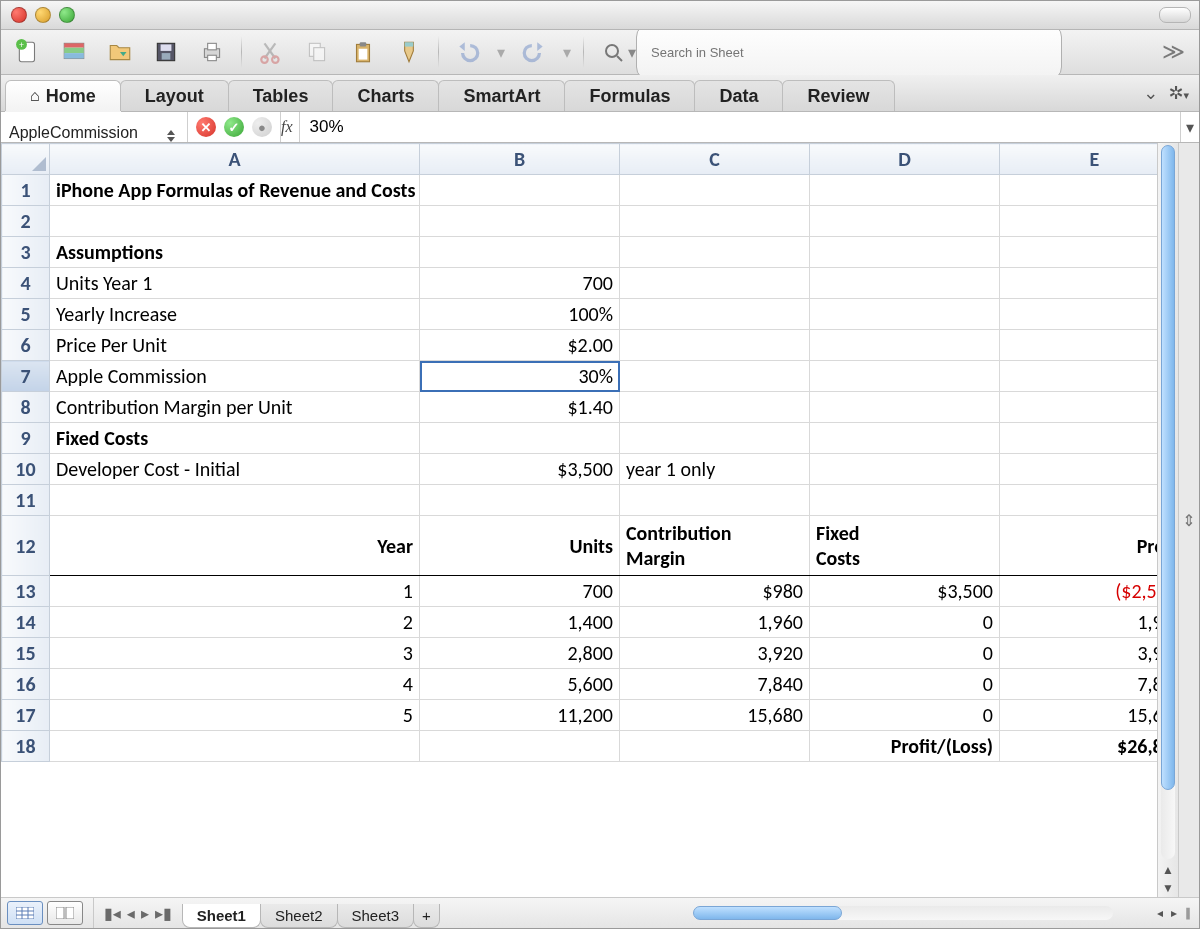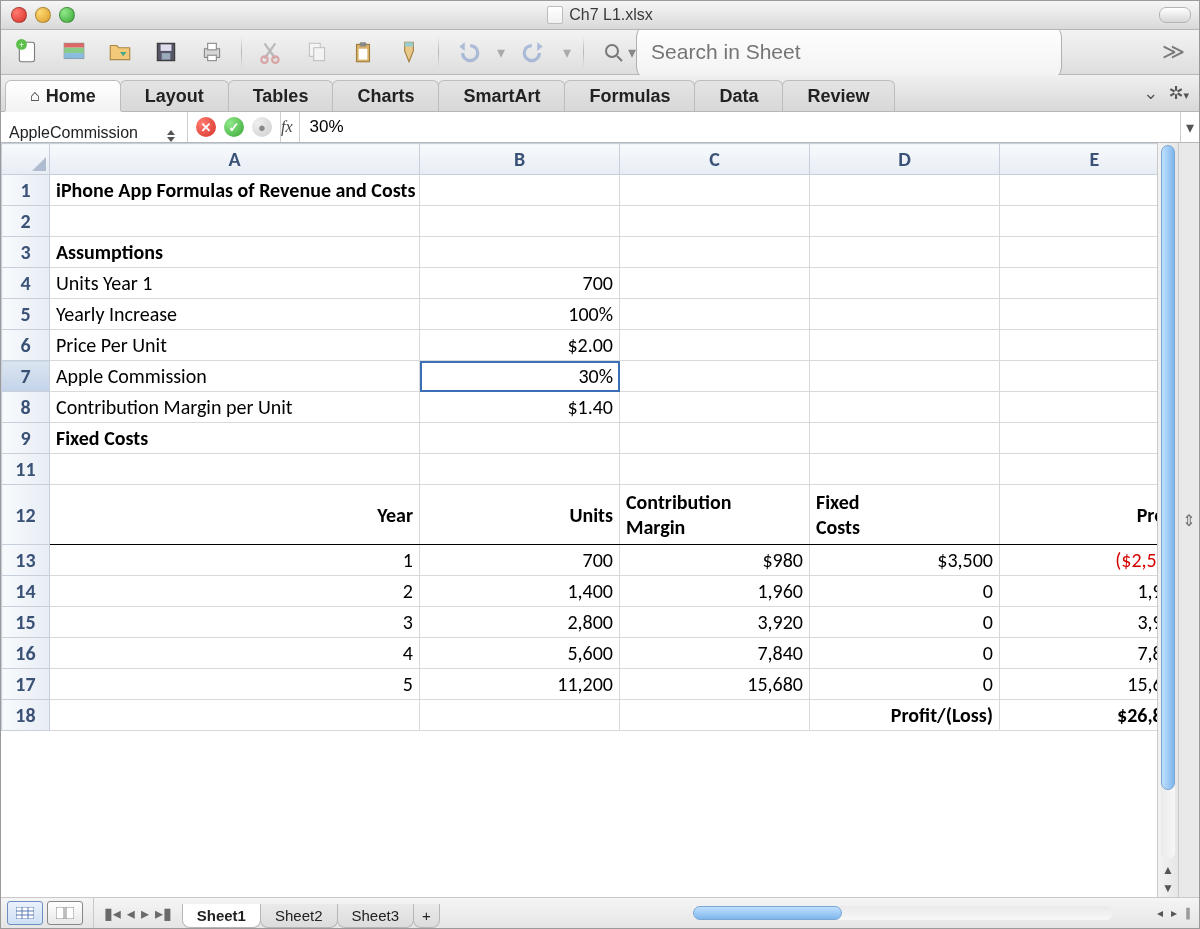--- a/index.html
+++ b/index.html
@@ -29,21 +29,21 @@
   .file-icon{width:14px;height:16px;background:linear-gradient(#fff,#f0f0f0);border:1px solid #bdbdbd;border-radius:2px;position:relative;display:inline-block;}
   .pill{position:absolute;right:8px;top:6px;width:30px;height:14px;border-radius:7px;background:linear-gradient(#fff,#d7d7d7);border:1px solid #b5b5b5;}
 
   
   .qat{height:44px;background:linear-gradient(#f3f3f3,#dedede);display:flex;align-items:center;gap:12px;padding:0 10px;border-bottom:1px solid #b7b7b7;}
   .qat .btn{width:34px;height:34px;display:flex;align-items:center;justify-content:center;border-radius:4px;}
   .qat .btn svg{width:26px;height:26px;}
   .qat .sep{width:1px;height:32px;background:linear-gradient(#fff0,#b7b7b7,#fff0);}
   .searchwrap{margin-left:6px;flex:1;display:flex;align-items:center;max-width:460px;}
   .searchwrap .mag{width:24px;height:24px;margin-right:2px;color:#6d6d6d;position:relative;top:1px;}
-  .searchbox{flex:1;height:28px;border-radius:14px;border:1px solid #b0b0b0;background:linear-gradient(#fff,#f2f2f2);padding:14px 14px;font-size:21px;color:#7a7a7a;outline:none;}
+  .searchbox{flex:1;height:28px;border-radius:14px;border:1px solid #b0b0b0;background:linear-gradient(#fff,#f2f2f2);padding:14px 14px;font-size:13px;color:#7a7a7a;outline:none;}
   .qat .tail{margin-left:auto;color:#7a7a7a;font-size:22px;padding-right:4px;}
 
   
   .ribbonbar{height:36px;background:linear-gradient(#f0f0f0,#d8d8d8);display:flex;align-items:flex-end;border-bottom:1px solid #b7b7b7;padding-left:4px;position:relative;}
   .ribtab{height:30px;display:flex;align-items:center;gap:6px;padding:0 24px;font-size:18px;font-weight:600;color:#222;border:1px solid #bdbdbd;border-bottom:none;border-top-left-radius:6px;border-top-right-radius:6px;margin-right:-1px;background:linear-gradient(var(--ribbon-unsel),#d8d8d8);}
   .ribtab.active{background:linear-gradient(#fff,#f3f3f3);position:relative;z-index:1;box-shadow:0 1px 0 #f3f3f3;}
   .ribtab .house{font-size:16px;}
   .ribright{margin-left:auto;display:flex;align-items:center;gap:10px;padding-right:10px;height:100%;}
   .ribright .chev, .ribright .gear{font-size:18px;color:#555;}
 
@@ -116,24 +116,20 @@
 <body>
 
 <div class="window">
 
   <div class="titlebar">
     <div class="traffic">
       <div class="tl red"></div>
       <div class="tl yel"></div>
       <div class="tl grn"></div>
     </div>
-    <div class="titlecenter">
-      <span class="file-icon"></span>
-      <span>Ch7 L1.xlsx</span>
-    </div>
     <div class="pill"></div>
   </div>
 
   <div class="qat">
     <div class="btn">
         <svg viewBox="0 0 24 24">
           <rect x="4" y="3" width="14" height="18" rx="2" fill="#fff" stroke="#7a7a7a"></rect>
           <circle cx="6" cy="5" r="5" fill="#5bbf4a"></circle>
           <text x="6" y="8" font-size="8" text-anchor="middle" fill="#fff">+</text>
         </svg>
@@ -344,20 +340,28 @@
             </tr>
             <tr class="">
               <td class="rowhdr">9</td>
               <td class="b">Fixed  Costs</td>
               <td class=""></td>
               <td class=""></td>
               <td class=""></td>
               <td class=""></td>
             </tr>
             <tr class="">
+              <td class="rowhdr">10</td>
+              <td class="">Developer Cost - Initial</td>
+              <td class="r">$3,500</td>
+              <td class="">year 1 only</td>
+              <td class=""></td>
+              <td class=""></td>
+            </tr>
+            <tr class="">
               <td class="rowhdr">11</td>
               <td class=""></td>
               <td class=""></td>
               <td class=""></td>
               <td class=""></td>
               <td class=""></td>
             </tr>
             <tr class="underline-row" style="height:60px">
               <td class="rowhdr">12</td>
               <td class="r b uc">Year</td>

